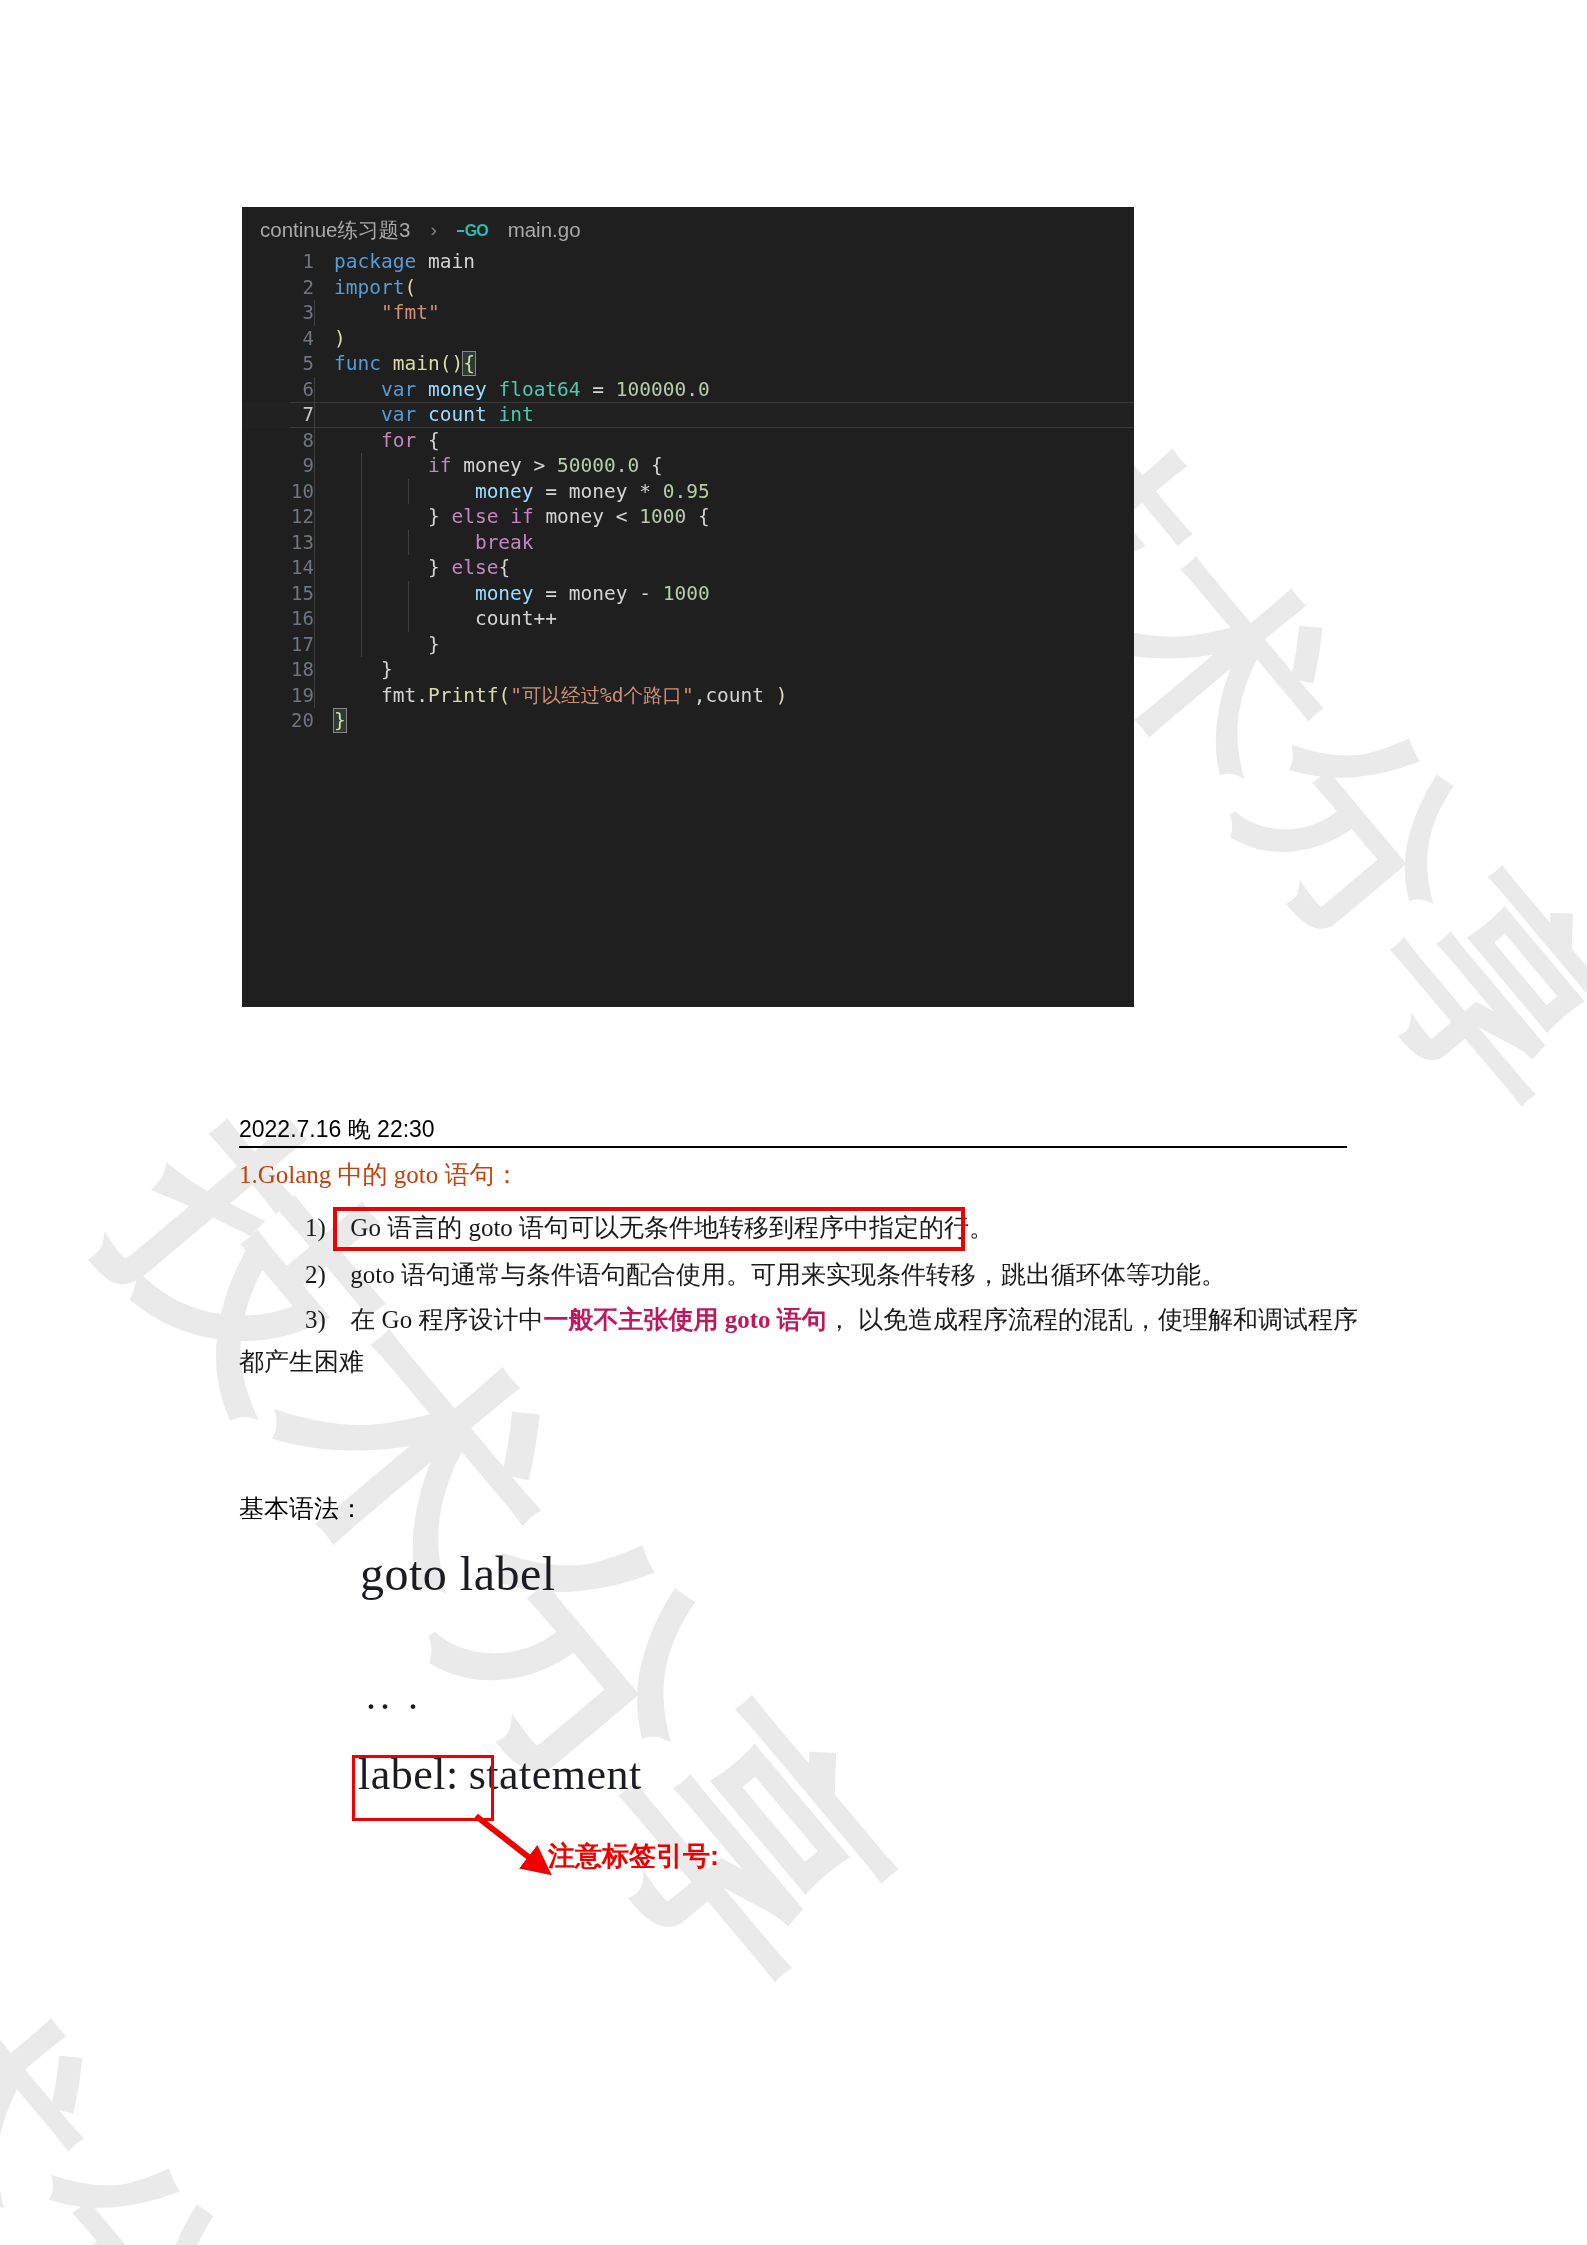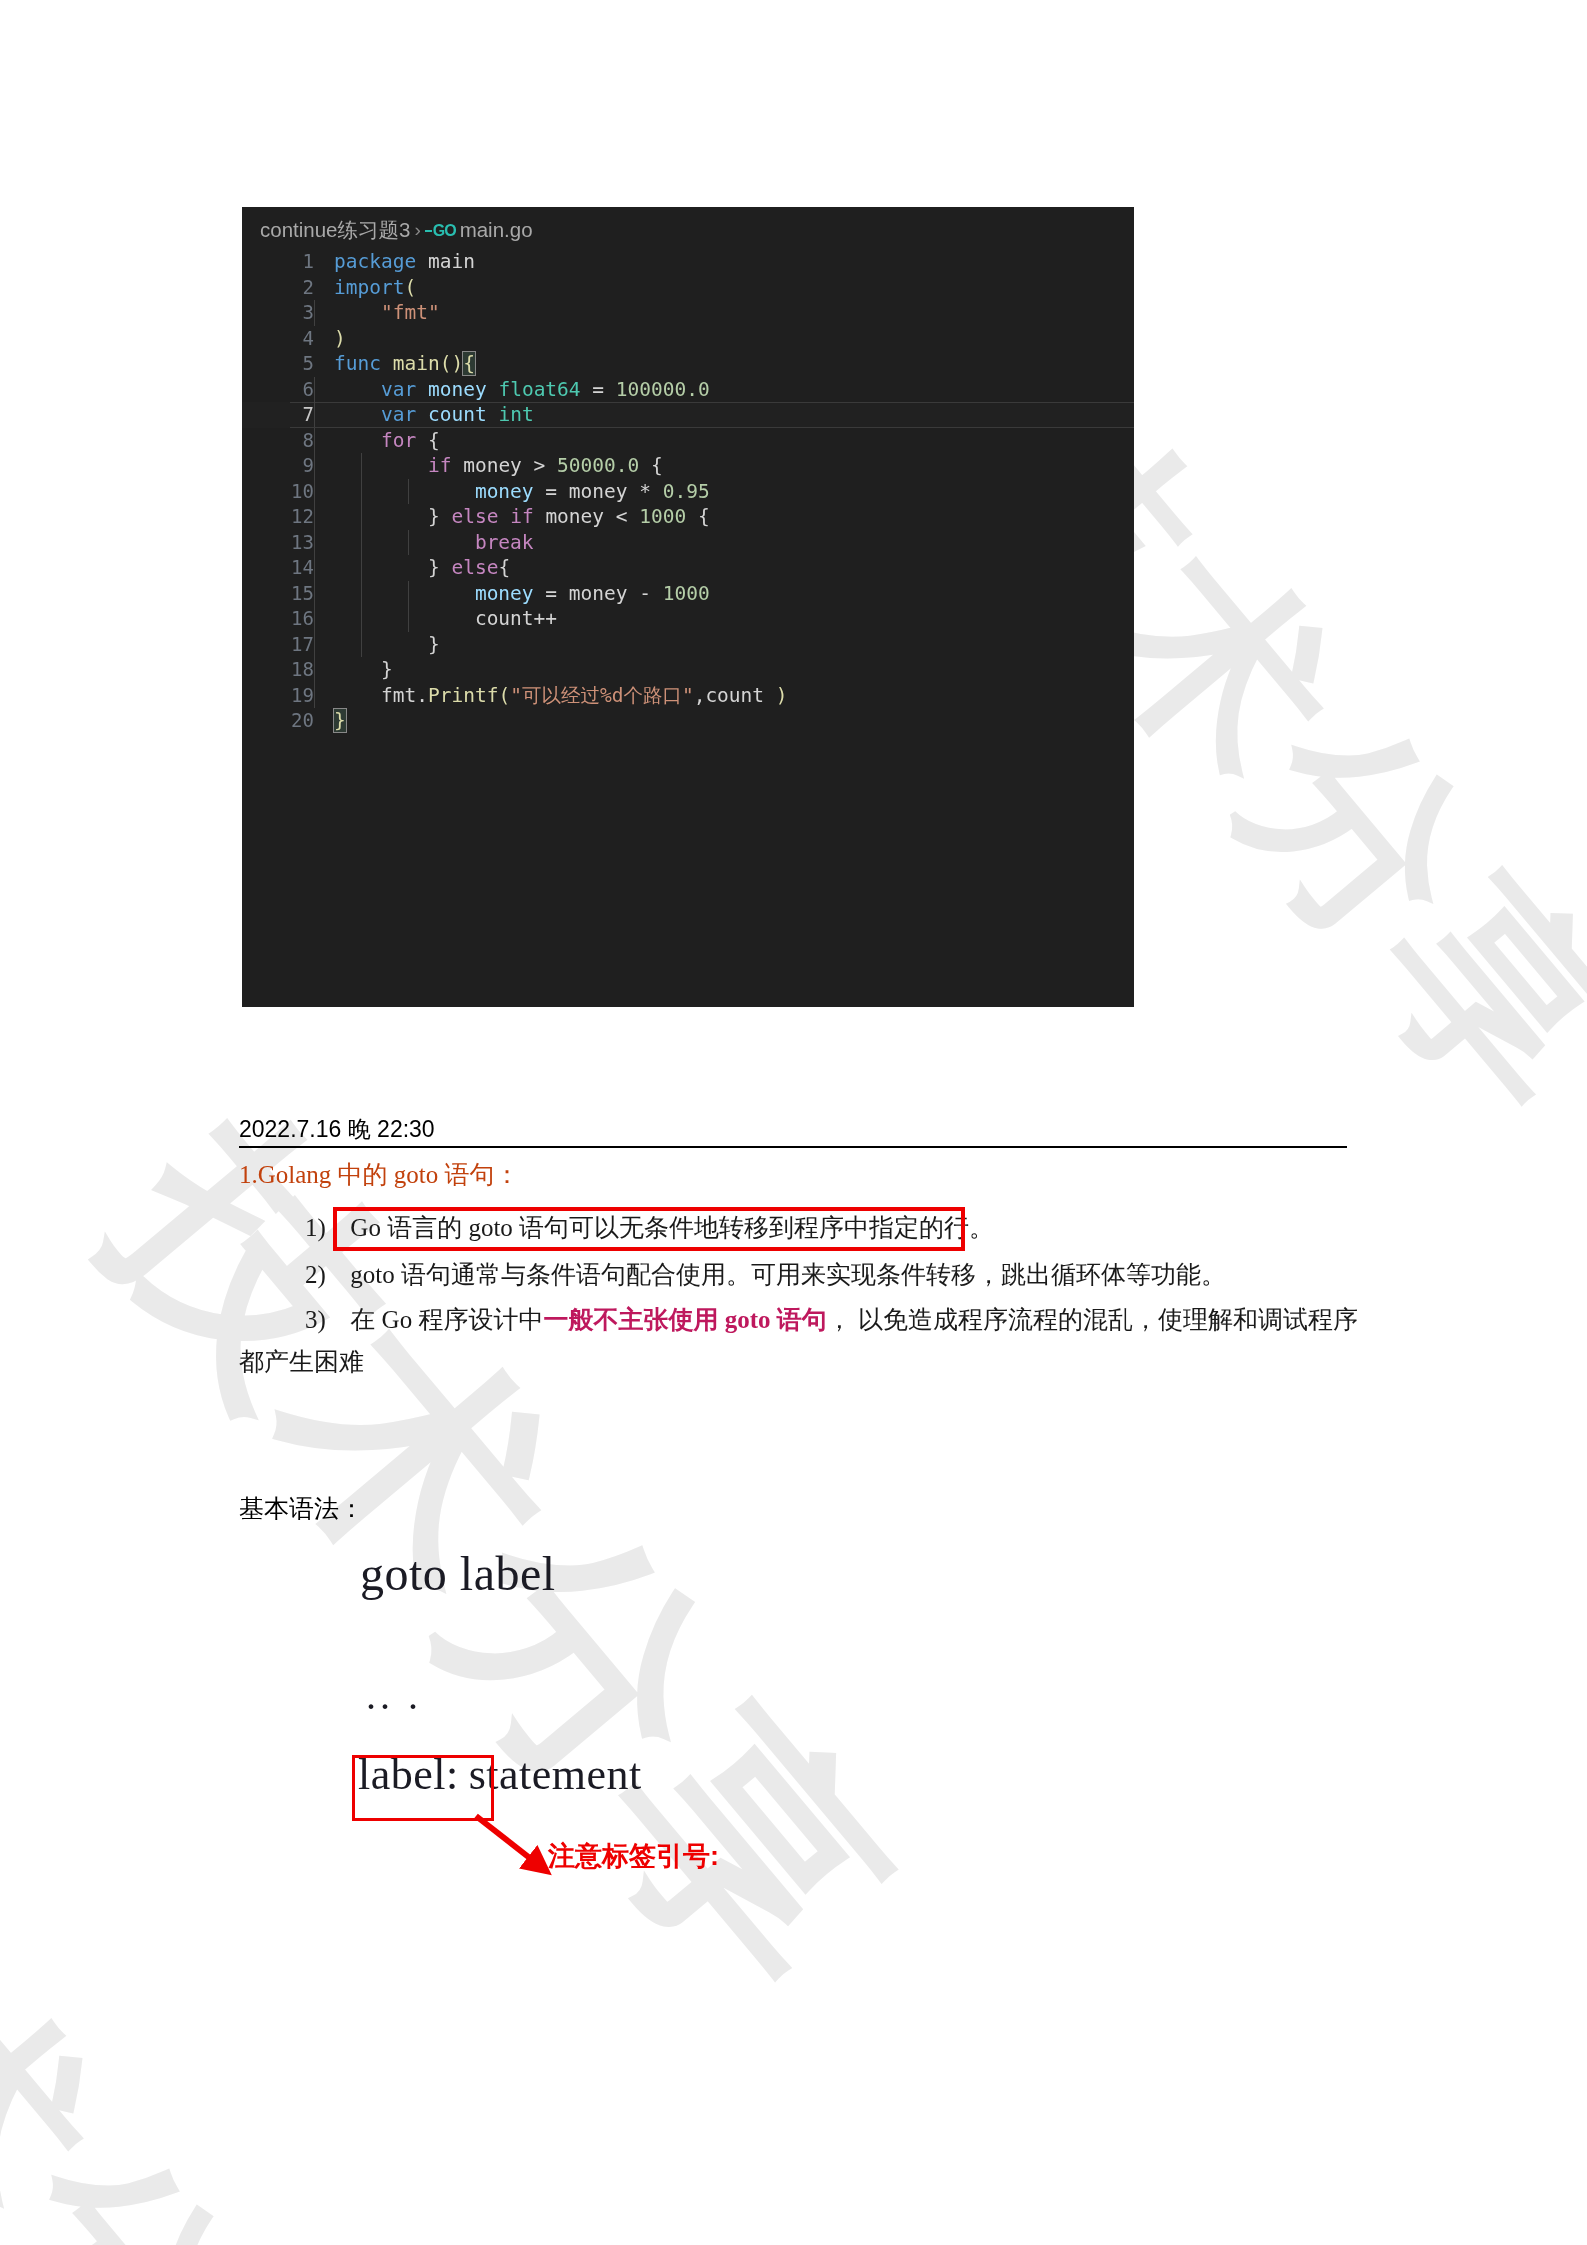--- a/index.html
+++ b/index.html
@@ -52,21 +52,21 @@
   #breadcrumb {
     position: absolute;
     left: 18px;
     top: 9px;
     font-family: "Liberation Sans", "DejaVu Sans", sans-serif;
     font-size: 20.5px;
     color: #a9a9a9;
     white-space: nowrap;
     display: flex;
     align-items: center;
-    gap: 4px;
+    gap: 20px;
   }
   #breadcrumb .sep { color: #8a8a8a; font-size: 19px; }
   .go-icon {
     display: inline-block;
     color: #29beb0;
     font-weight: bold;
     font-size: 16px;
     font-family: "Liberation Sans", "DejaVu Sans", sans-serif;
     letter-spacing: -1px;
     transform: translateY(1px);

